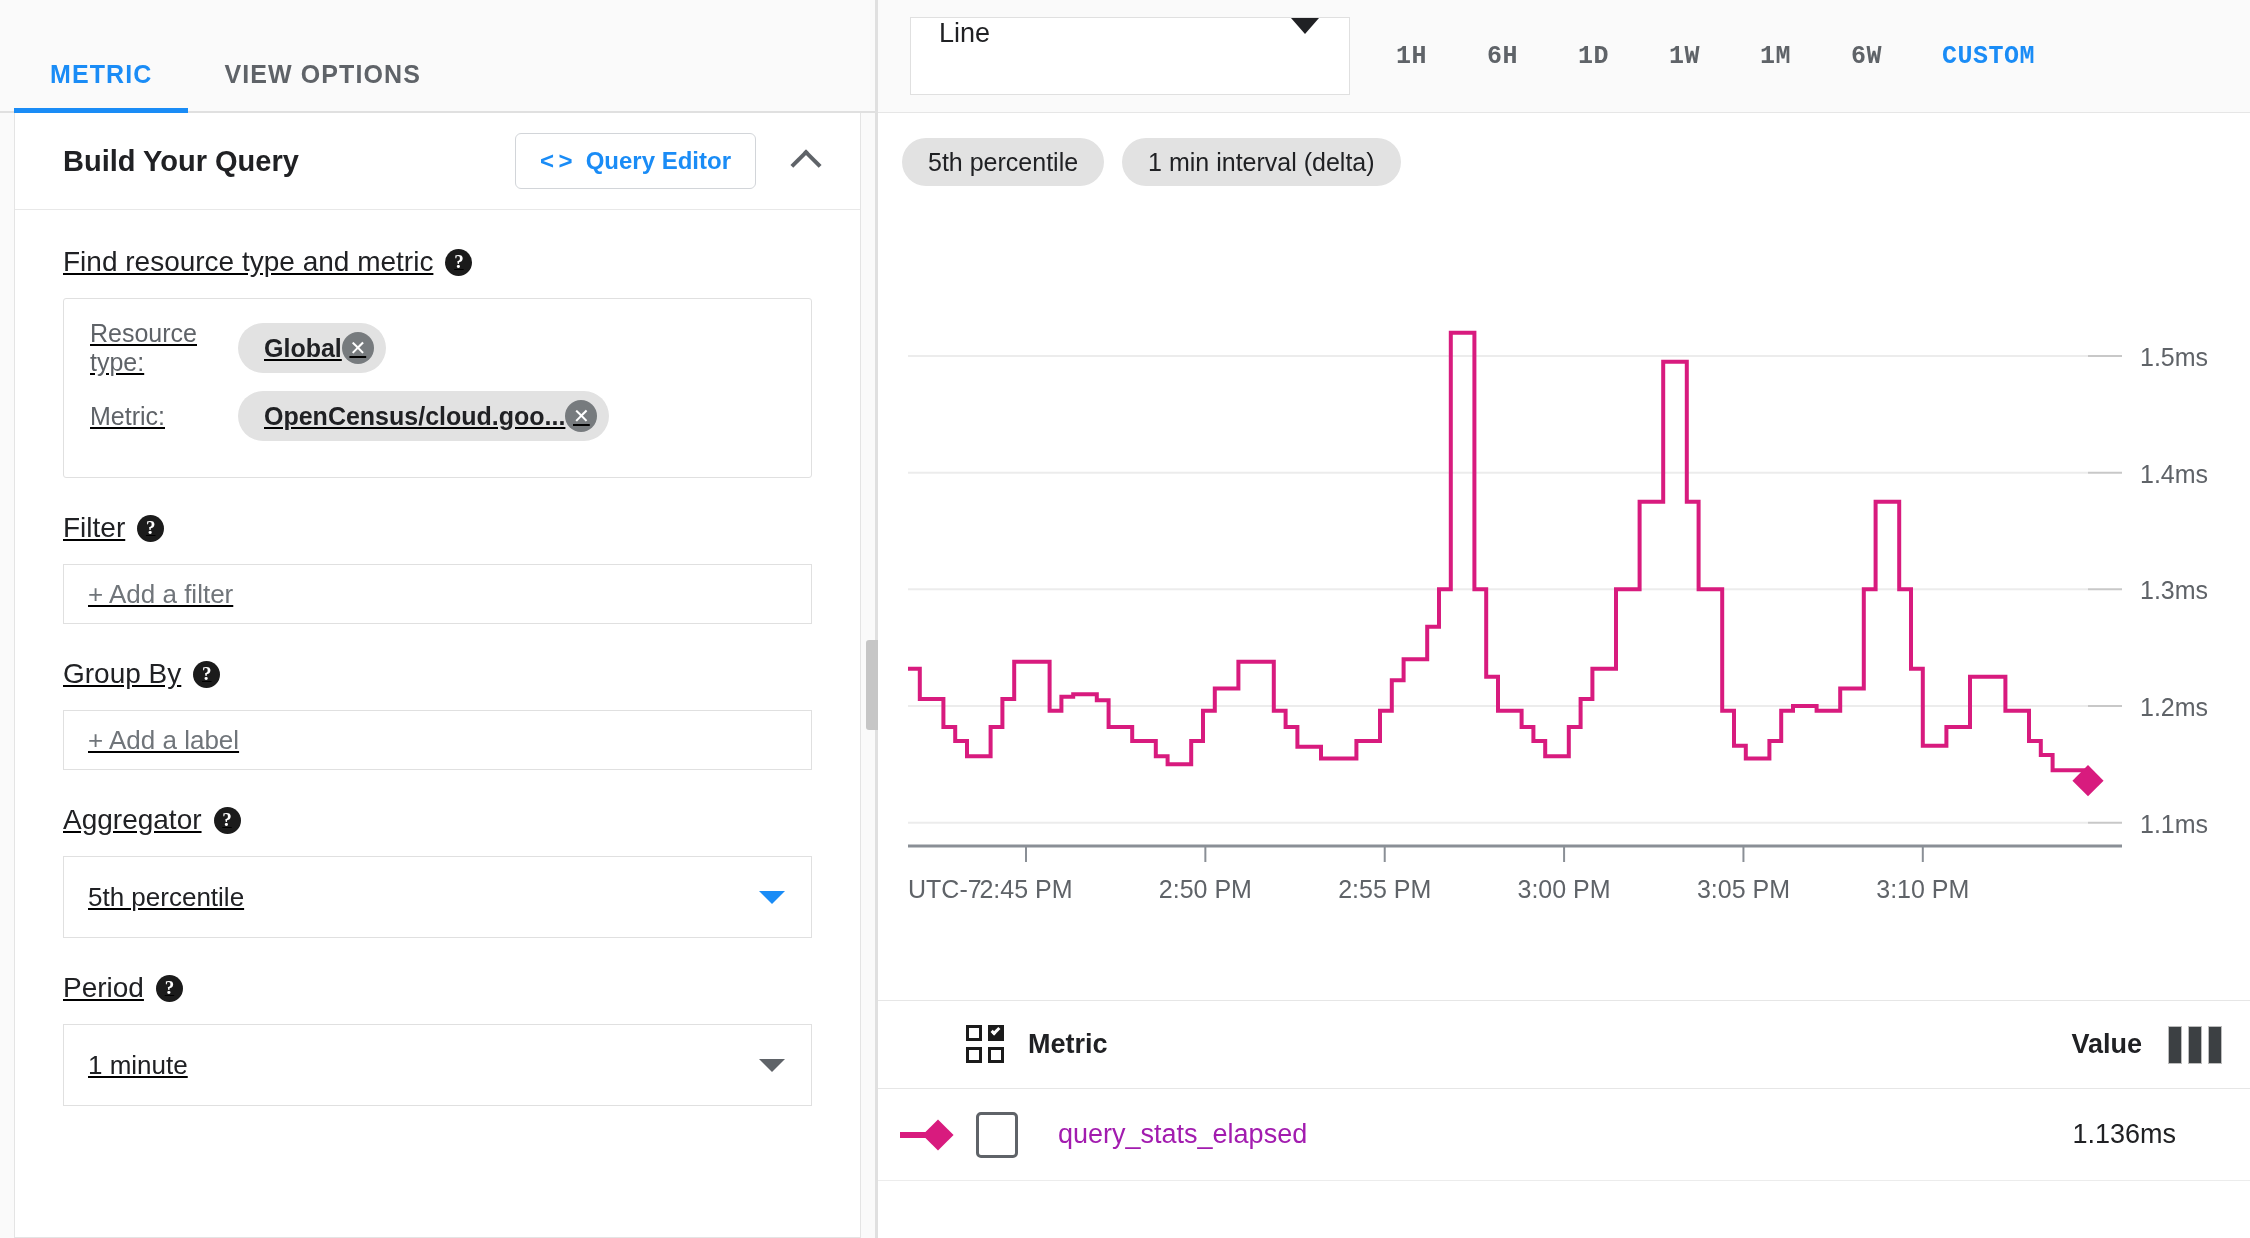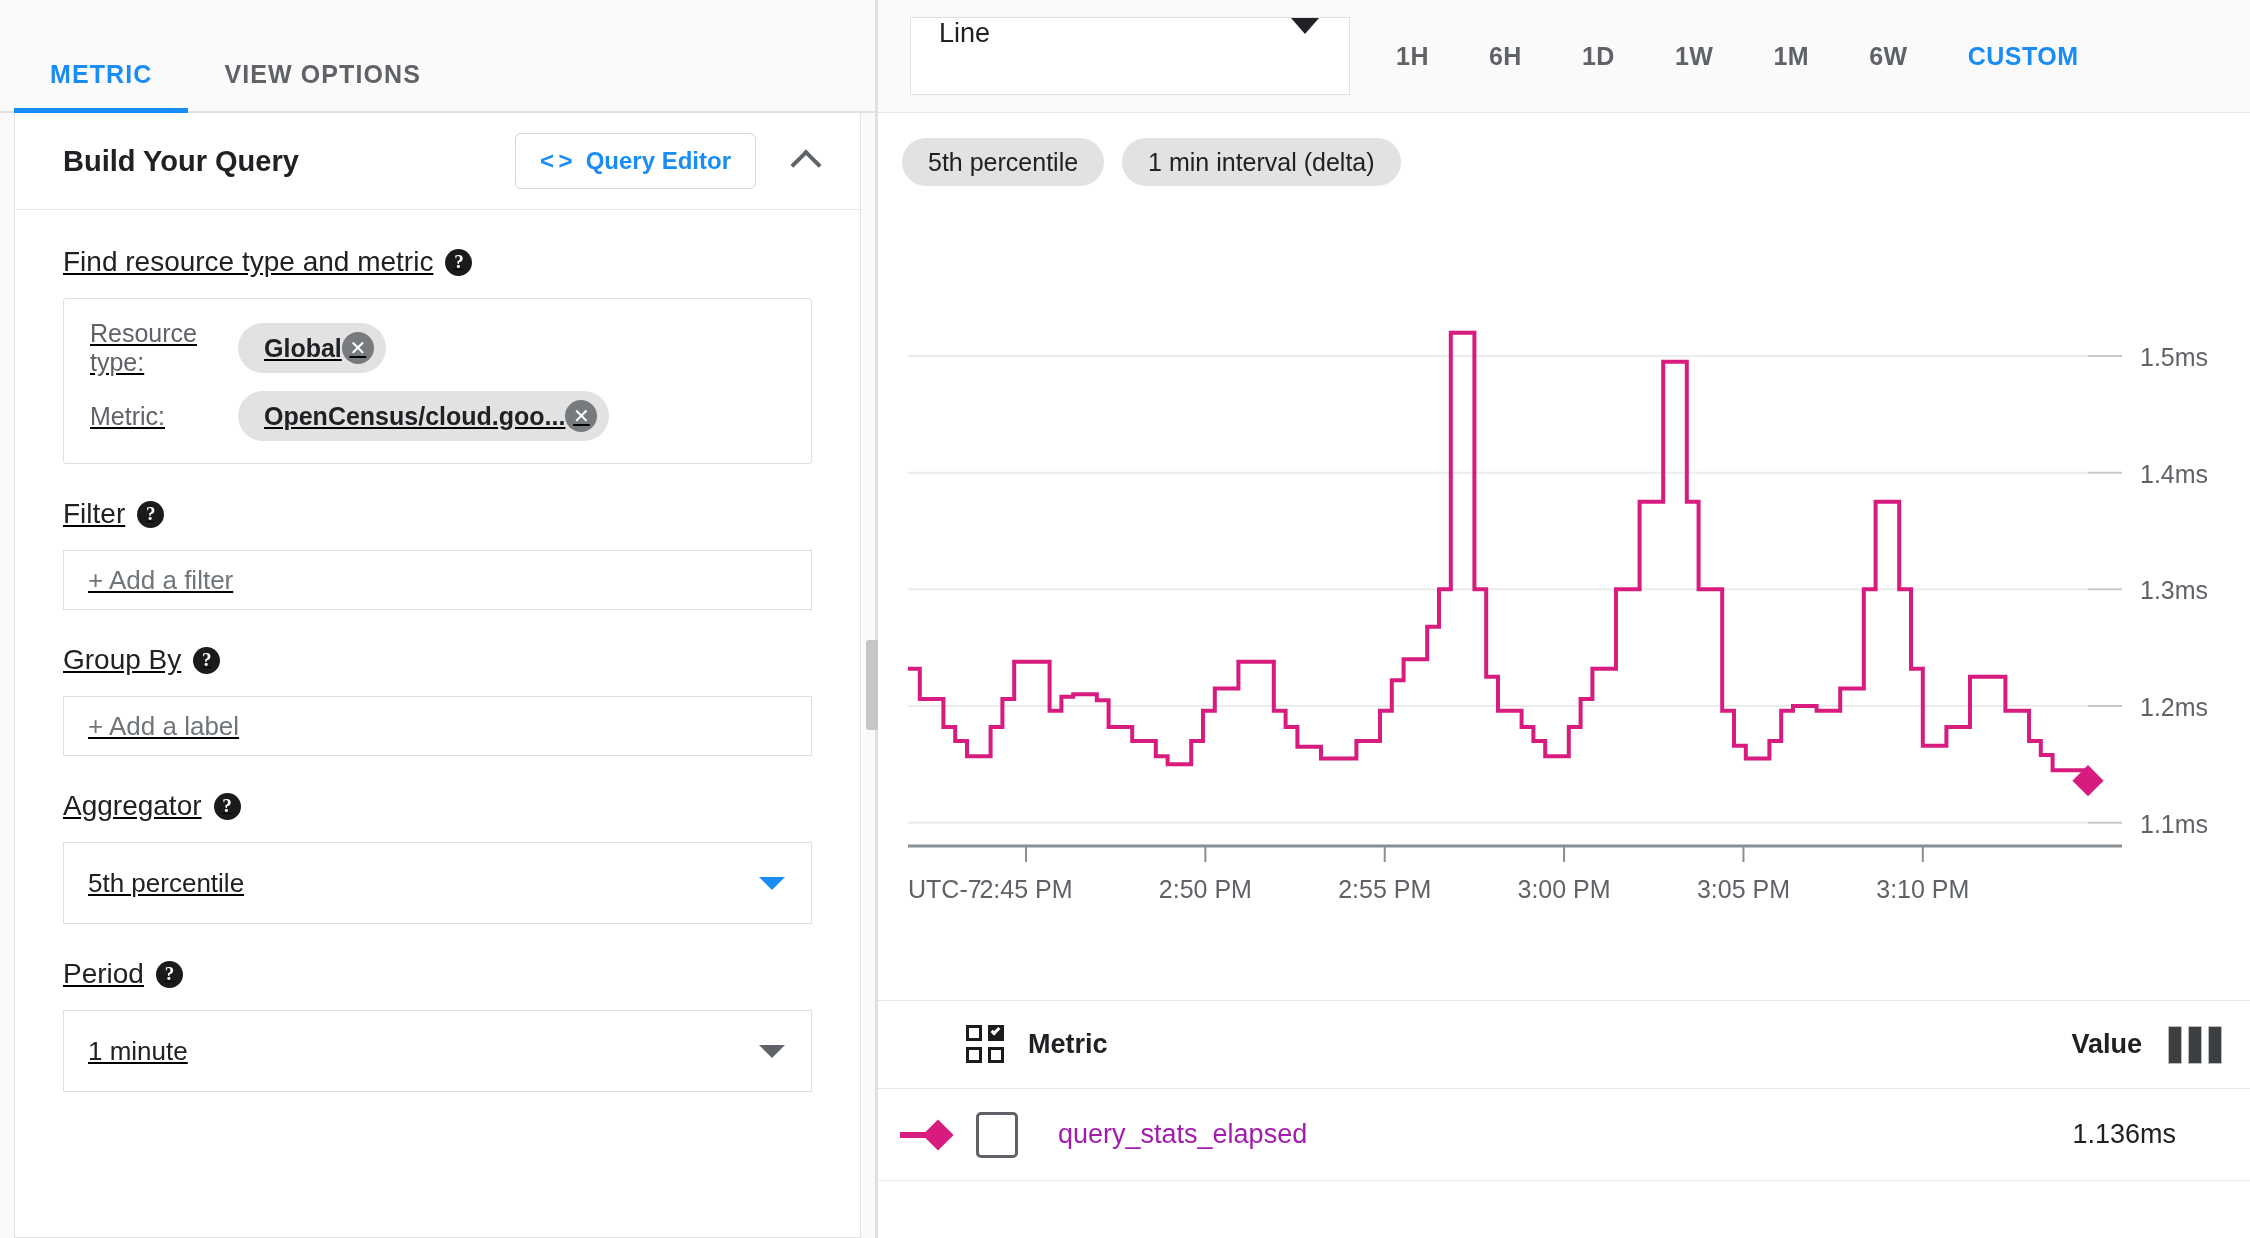--- a/index.html
+++ b/index.html
@@ -82,21 +82,21 @@
     width: 27px; height: 27px; border-radius: 50%;
     background: #1b1b1b; color: #fff;
     font-size: 19px; font-weight: bold;
     display: flex; align-items: center; justify-content: center;
     font-family: "Liberation Serif", serif;
     flex: 0 0 auto;
   }
 
   .resource-box {
     border: 1px solid #e0e0e0; border-radius: 3px;
-    padding: 20px 26px 22px 26px; margin-bottom: 34px;
+    padding: 20px 26px 36px 26px; margin-bottom: 34px;
   }
   .res-row { display: flex; align-items: center; margin-bottom: 14px; }
   .res-row:last-child { margin-bottom: 0; }
   .res-label {
     font-size: 25px; color: #5f6368; width: 148px; flex: 0 0 auto;
   }
   .chip {
     display: inline-flex; align-items: center; 
     background: #e2e2e2; border-radius: 30px;
     height: 50px; padding: 0 12px 0 26px;
@@ -165,21 +165,21 @@
     font-size: 27px; color: #202124;
     position: relative; cursor: pointer;
   }
   .line-select .caret {
     position: absolute; right: 30px;
     width: 0; height: 0;
     border-left: 14px solid transparent;
     border-right: 14px solid transparent;
     border-top: 16px solid #202124;
   }
-  .range-btns { display: flex; align-items: center; margin-left: 16px; }
+  .range-btns { display: flex; align-items: center; margin-left: 16px; font-family: Liberation Mono, monospace; }
   .range-btn {
     font-size: 25px; color: #5f6368; font-weight: bold;
     padding: 0 30px; cursor: pointer; letter-spacing: .5px;
   }
   .range-btn.accent { color: #1a8cf6; }
 
   .chips-row { display: flex; gap: 18px; padding: 25px 0 0 24px; }
   .stat-chip {
     background: #e2e2e2; border-radius: 30px;
     height: 48px; padding: 0 26px;

